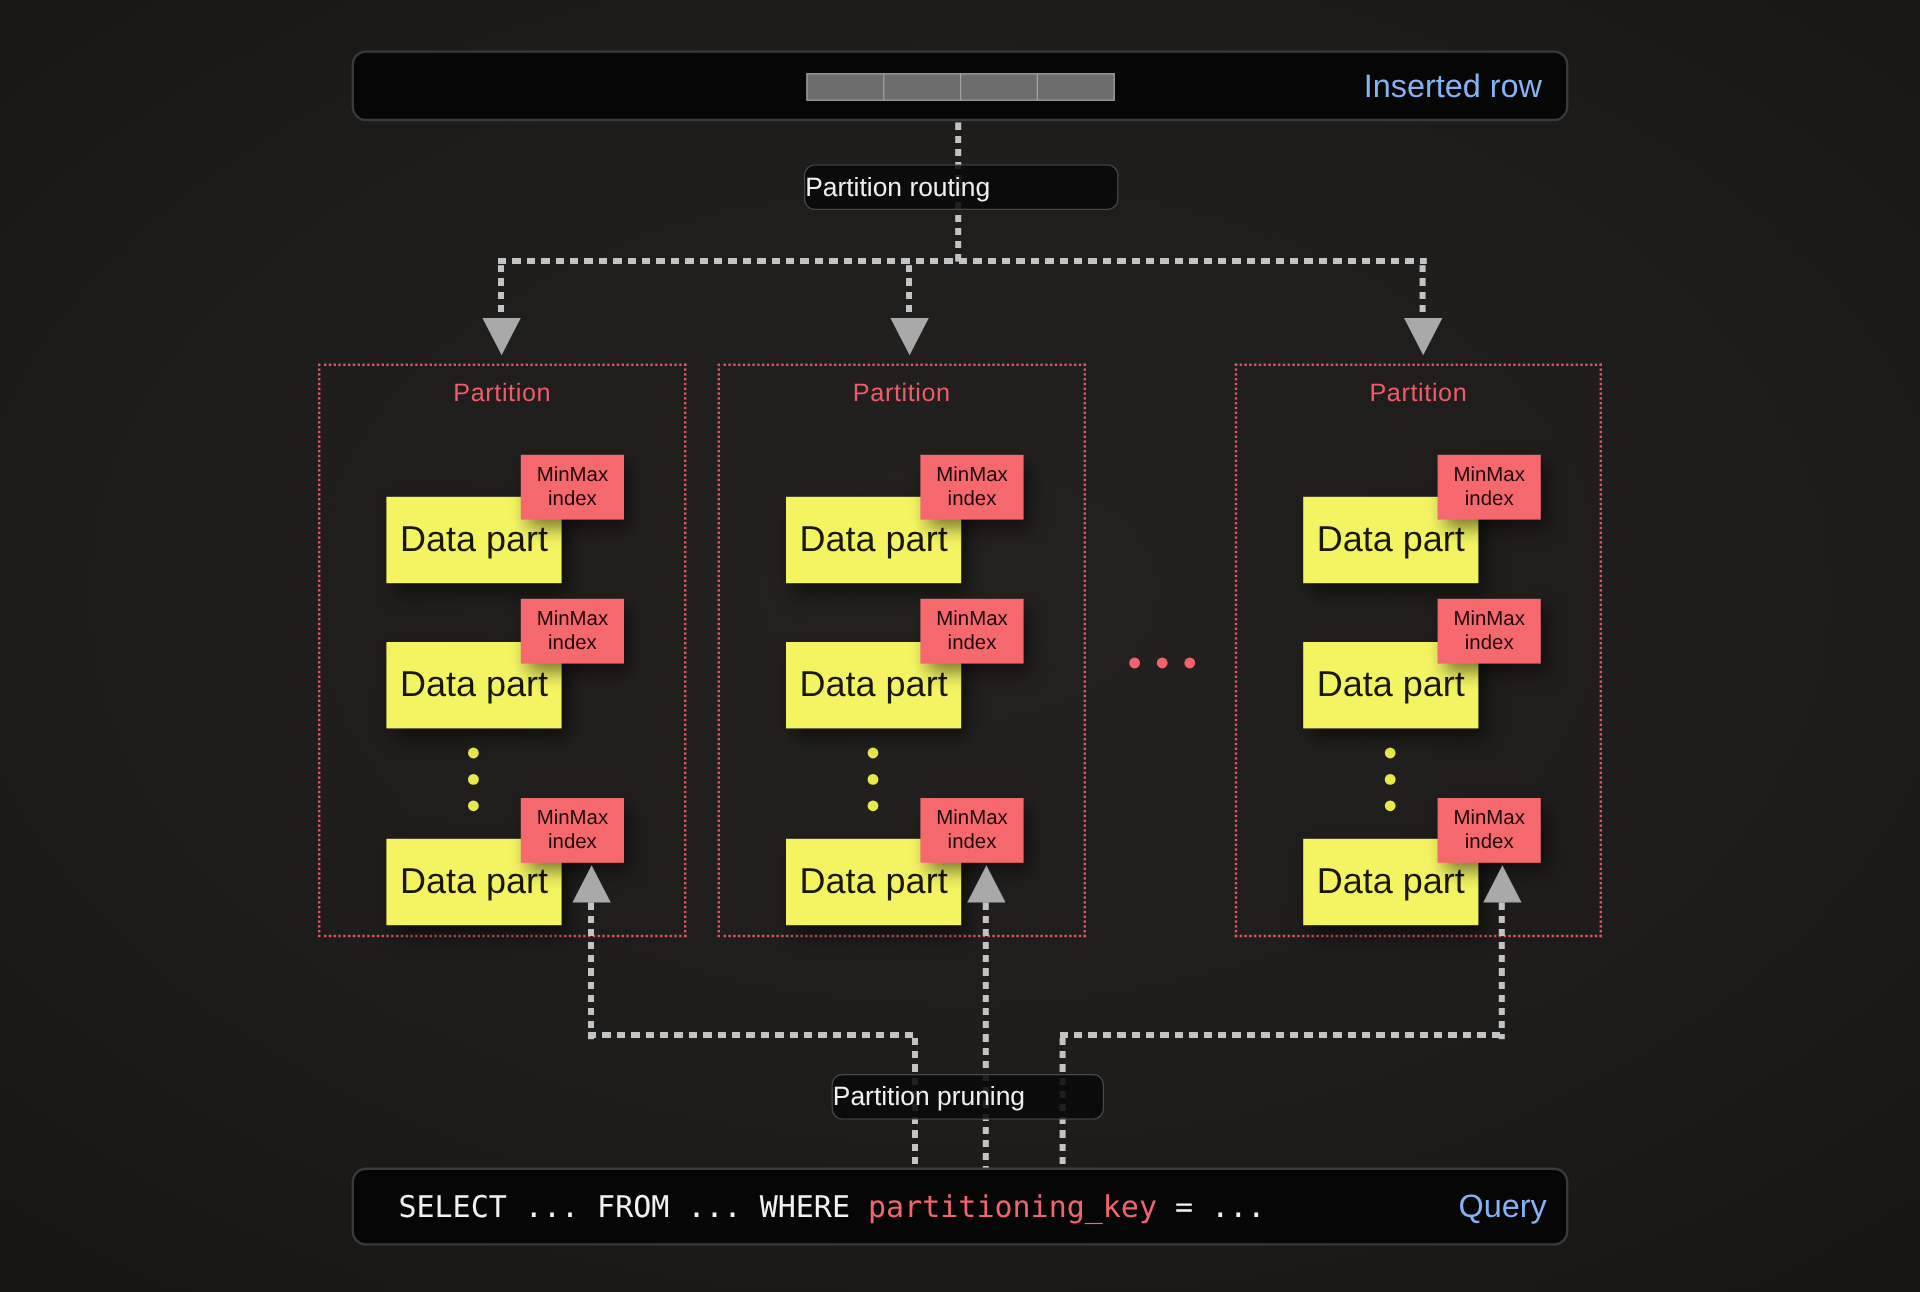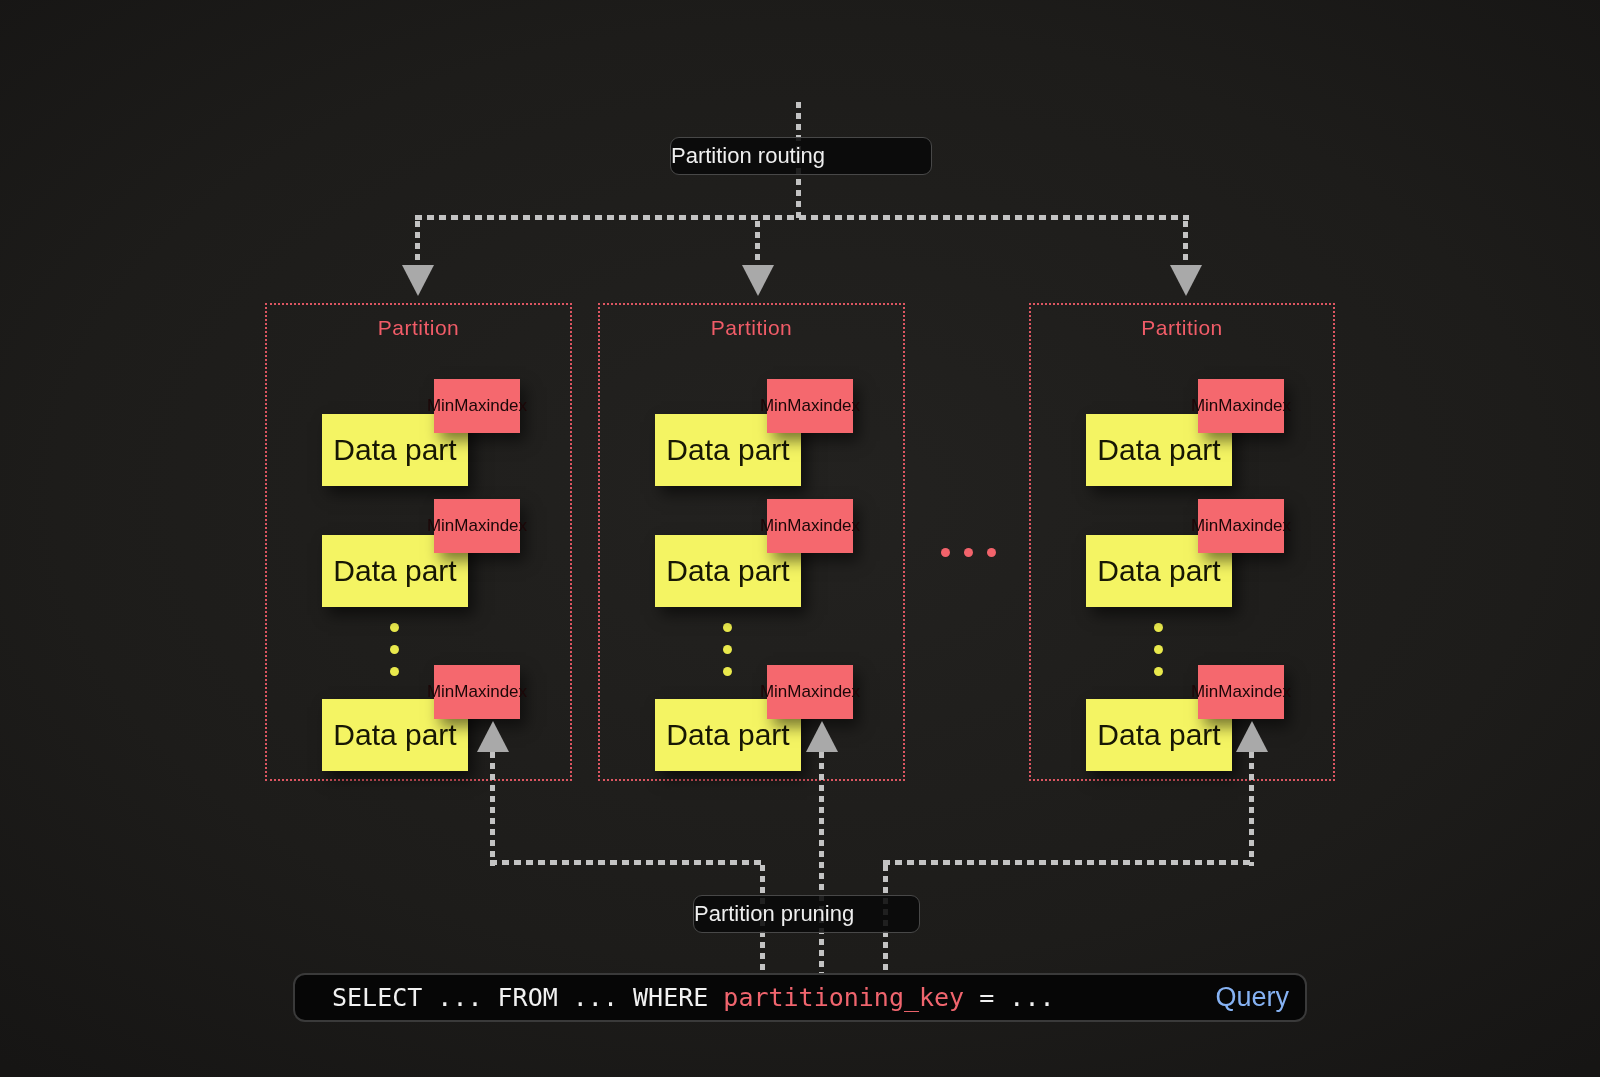--- a/index.html
+++ b/index.html
@@ -38,36 +38,45 @@
   }
   .ptitle{position:absolute;top:11px;left:0;width:100%;text-align:center;
     color:#f15c68;font-size:21px;letter-spacing:0.5px;}
   .dpart{
     position:absolute;left:55px;width:146px;height:72px;background:#f4f463;color:#171704;
     display:flex;align-items:center;justify-content:center;font-size:30px;
     box-shadow:6px 8px 14px rgba(0,0,0,0.55);z-index:1;
   }
   .minmax{
     position:absolute;left:167px;width:86px;height:54px;background:#f5686e;color:#1c0708;
-    display:flex;flex-direction:row;align-items:center;justify-content:center;
+    display:flex;flex-direction:column;align-items:center;justify-content:center;
     font-size:17px;line-height:1.18;box-shadow:6px 8px 14px rgba(0,0,0,0.5);z-index:2;
   }
   .vdots{position:absolute;left:123px;top:318px;display:flex;flex-direction:column;align-items:center;}
   .vdots i{width:9px;height:9px;border-radius:50%;background:#e9e94c;margin-bottom:13px;display:block;}
   .middots{position:absolute;top:548px;display:flex;z-index:1;}
   .middots i{width:9px;height:9px;border-radius:50%;background:#f2636b;margin-right:14px;display:block;}
   
   .code{font-family:"DejaVu Sans Mono",monospace;font-size:25px;color:#f1f1f1;white-space:pre;}
   .code .hl{color:#f0656e;}
 </style>
 </head>
 <body>
 
 <div id="canvas">
 
+  <div class="darkbox" style="left:293px;top:42px;width:1014px;height:59px;">
+    <div class="cells">
+      <div class="cell"></div>
+      <div class="cell"></div>
+      <div class="cell"></div>
+      <div class="cell"></div>
+    </div>
+    <div class="bluetext" style="position:absolute;right:20px;top:50%;transform:translateY(-50%);">Inserted row</div>
+  </div>
 
   <div class="dv" style="left:796px;top:102px;height:116px;"></div>
 
   <div class="lblbox" style="left:670px;top:137px;width:262px;height:38px;">
     <span>Partition routing</span>
   </div>
 
   <div class="dh" style="left:415px;top:215px;width:774px;"></div>
   <div class="dv" style="left:415px;top:221px;height:44px;"></div>
   <div class="dv" style="left:755px;top:221px;height:44px;"></div>
@@ -164,18 +173,18 @@
 
   <div class="arr-up" style="left:1236px;top:721px;"></div>
   <div class="dv" style="left:1249px;top:752px;height:114px;"></div>
   <div class="dh" style="left:883px;top:860px;width:372px;"></div>
   <div class="dv" style="left:883px;top:865px;height:108px;"></div>
 
   <div class="lblbox" style="left:693px;top:895px;width:227px;height:38px;">
     <span>Partition pruning</span>
   </div>
 
-  <div class="darkbox" style="left:293px;top:973px;width:1014px;height:49px;padding:0 16px 0 37px;">
+  <div class="darkbox" style="left:293px;top:973px;width:1014px;height:65px;padding:0 16px 0 37px;">
     <div class="code"><span>SELECT ... FROM ... WHERE </span><span class="hl">partitioning_key</span><span> = ...</span></div>
     <div class="bluetext" style="margin-left:auto;">Query</div>
   </div>
 
 </div>
 
 </body></html>

